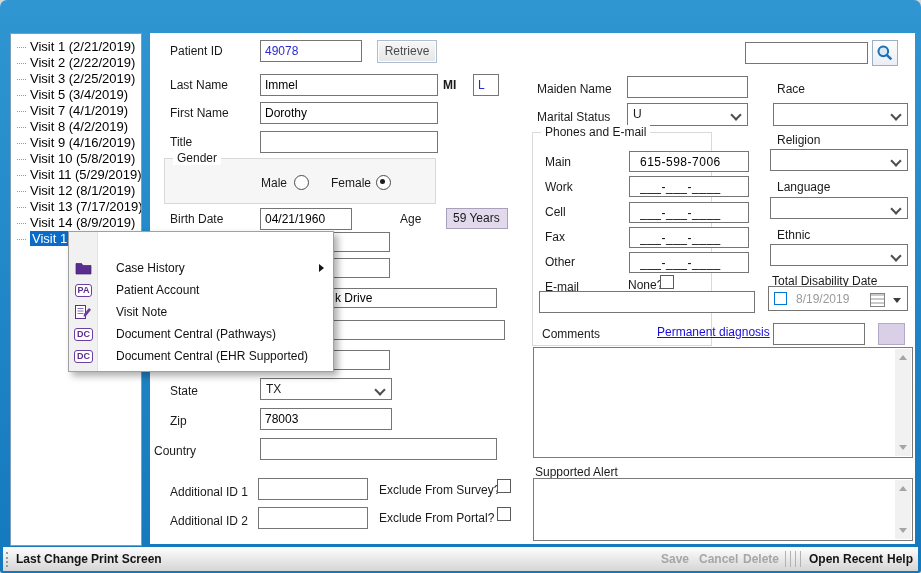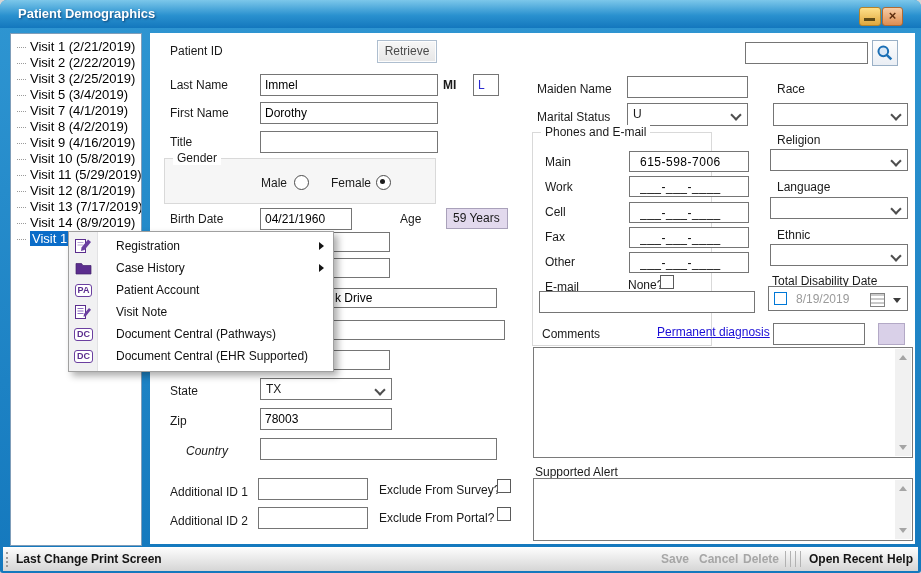--- a/index.html
+++ b/index.html
@@ -59,27 +59,20 @@
   .sb-item{position:absolute;top:4px;white-space:nowrap;color:#151515;}
   .sb-disabled{color:#a6a6a6;}
   .sb-sep{position:absolute;top:3px;width:1px;height:16px;background:#b2b2b2;}
   .grip{position:absolute;left:3px;top:4px;width:3px;height:15px;border-left:2px dotted #9b9b9b;}
 </style>
 </head>
 <body>
 
 <div class="window">
 
-  <div class="titlebar">
-    <span class="title">Patient Demographics</span>
-    <span class="btn-min">
-        <span class="min-bar"></span>
-      </span>
-    <span class="btn-close"><span>×</span></span>
-  </div>
 
   <div class="sidebar">
     <div class="tree">
       <div class="tree-item"><span class="tree-dash"></span><span class="tree-label">Visit 1 (2/21/2019)</span></div>
       <div class="tree-item"><span class="tree-dash"></span><span class="tree-label">Visit 2 (2/22/2019)</span></div>
       <div class="tree-item"><span class="tree-dash"></span><span class="tree-label">Visit 3 (2/25/2019)</span></div>
       <div class="tree-item"><span class="tree-dash"></span><span class="tree-label">Visit 5 (3/4/2019)</span></div>
       <div class="tree-item"><span class="tree-dash"></span><span class="tree-label">Visit 7 (4/1/2019)</span></div>
       <div class="tree-item"><span class="tree-dash"></span><span class="tree-label">Visit 8 (4/2/2019)</span></div>
       <div class="tree-item"><span class="tree-dash"></span><span class="tree-label">Visit 9 (4/16/2019)</span></div>
@@ -88,20 +81,21 @@
       <div class="tree-item"><span class="tree-dash"></span><span class="tree-label">Visit 12 (8/1/2019)</span></div>
       <div class="tree-item"><span class="tree-dash"></span><span class="tree-label">Visit 13 (7/17/2019)</span></div>
       <div class="tree-item"><span class="tree-dash"></span><span class="tree-label">Visit 14 (8/9/2019)</span></div>
       <div class="tree-item selected"><span class="tree-dash"></span><span class="tree-label">Visit 15 (</span></div>
     </div>
   </div>
 
   <div class="main">
 
     <span class="lbl" style="left:20px;top:11px;">Patient ID</span>
+    <input class="field blue-text" style="left: 110px; top: 7px; width: 102px; height: 22px;" value="49078">
     <div class="btn" style="left:227px;top:7px;width:60px;height:23px;">Retrieve</div>
 
     <span class="lbl" style="left:20px;top:45px;">Last Name</span>
     <input class="field" style="left: 110px; top: 41px; width: 178px; height: 22px;" value="Immel">
     <span class="lbl" style="left:293px;top:45px;font-weight:bold;">MI</span>
     <input class="field blue-text" style="left: 323px; top: 41px; width: 26px; height: 22px;" value="L">
 
     <span class="lbl" style="left:20px;top:73px;">First Name</span>
     <input class="field" style="left: 110px; top: 69px; width: 178px; height: 22px;" value="Dorothy">
 
@@ -129,21 +123,21 @@
 
     <span class="lbl" style="left:20px;top:351px;">State</span>
     <div class="combo" style="left:110px;top:345px;width:132px;height:22px;">
       <span class="combo-value">TX</span>
       <span class="chev"></span>
     </div>
 
     <span class="lbl" style="left:20px;top:381px;">Zip</span>
     <input class="field" style="left: 110px; top: 375px; width: 132px; height: 22px;" value="78003">
 
-    <span class="lbl" style="left:36px;top:411px;font-style:italic;">Country</span>
+    <span class="lbl" style="left:4px;top:411px;">Country</span>
     <input class="field" style="left: 110px; top: 405px; width: 237px; height: 22px;">
 
     <span class="lbl" style="left:20px;top:452px;">Additional ID 1</span>
     <input class="field" style="left: 108px; top: 445px; width: 110px; height: 22px;">
     <span class="lbl" style="left:229px;top:450px;">Exclude From Survey?</span>
     <span class="checkbox" style="left:347px;top:446px;"></span>
 
     <span class="lbl" style="left:20px;top:481px;">Additional ID 2</span>
     <input class="field" style="left: 108px; top: 474px; width: 110px; height: 22px;">
     <span class="lbl" style="left:229px;top:478px;">Exclude From Portal?</span>
@@ -227,30 +221,20 @@
     <div class="textarea" style="left:383px;top:445px;width:380px;height:63px;">
       <div class="vsb">
           <span class="tri-up"></span>
           <span class="tri-down"></span>
         </div>
     </div>
   </div>
 
   <div class="menu">
     <div class="menu-gutter"></div>
-    <div class="menu-item" style="top:3px;">
-      <span class="mi-icon"><svg width="17" height="16" viewBox="0 0 17 16">
-            <rect x="0.5" y="1.5" width="10" height="13" fill="#fff" stroke="#5b2d8e"></rect>
-            <rect x="2.5" y="4" width="6" height="1" fill="#b9a6d6"></rect>
-            <rect x="2.5" y="6.5" width="6" height="1" fill="#b9a6d6"></rect>
-            <path d="M6.5 9.5 L13 1.5 L16 4 L9.5 12 L6 13 Z" fill="#6a3fa0"></path>
-          </svg></span>
-      <span class="mi-label">Registration</span>
-      <span class="mi-arrow"></span>
-    </div>
     <div class="menu-item" style="top:25px;">
       <span class="mi-icon"><svg width="17" height="16" viewBox="0 0 17 16">
             <path d="M1 3.5 h5.5 l1.5 2 H16 v8.5 H1 Z" fill="#5b2d8e" stroke="#44216b" stroke-width="0.7"></path>
           </svg></span>
       <span class="mi-label">Case History</span>
       <span class="mi-arrow"></span>
     </div>
     <div class="menu-item" style="top:69px;">
       <span class="mi-icon"><svg width="17" height="16" viewBox="0 0 17 16">
             <rect x="0.5" y="1.5" width="10" height="13" fill="#fff" stroke="#5b2d8e"></rect>

